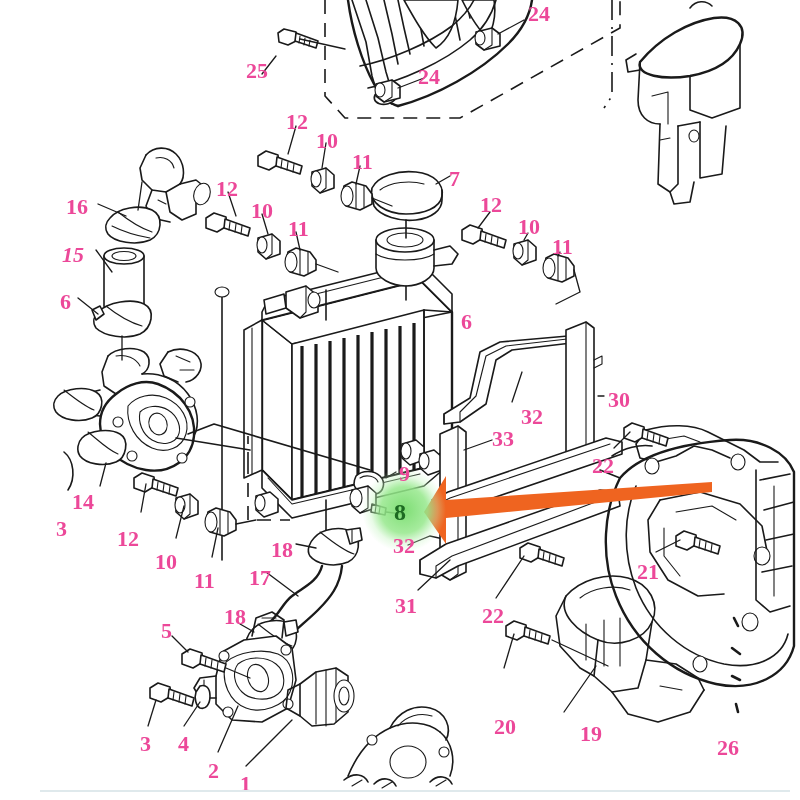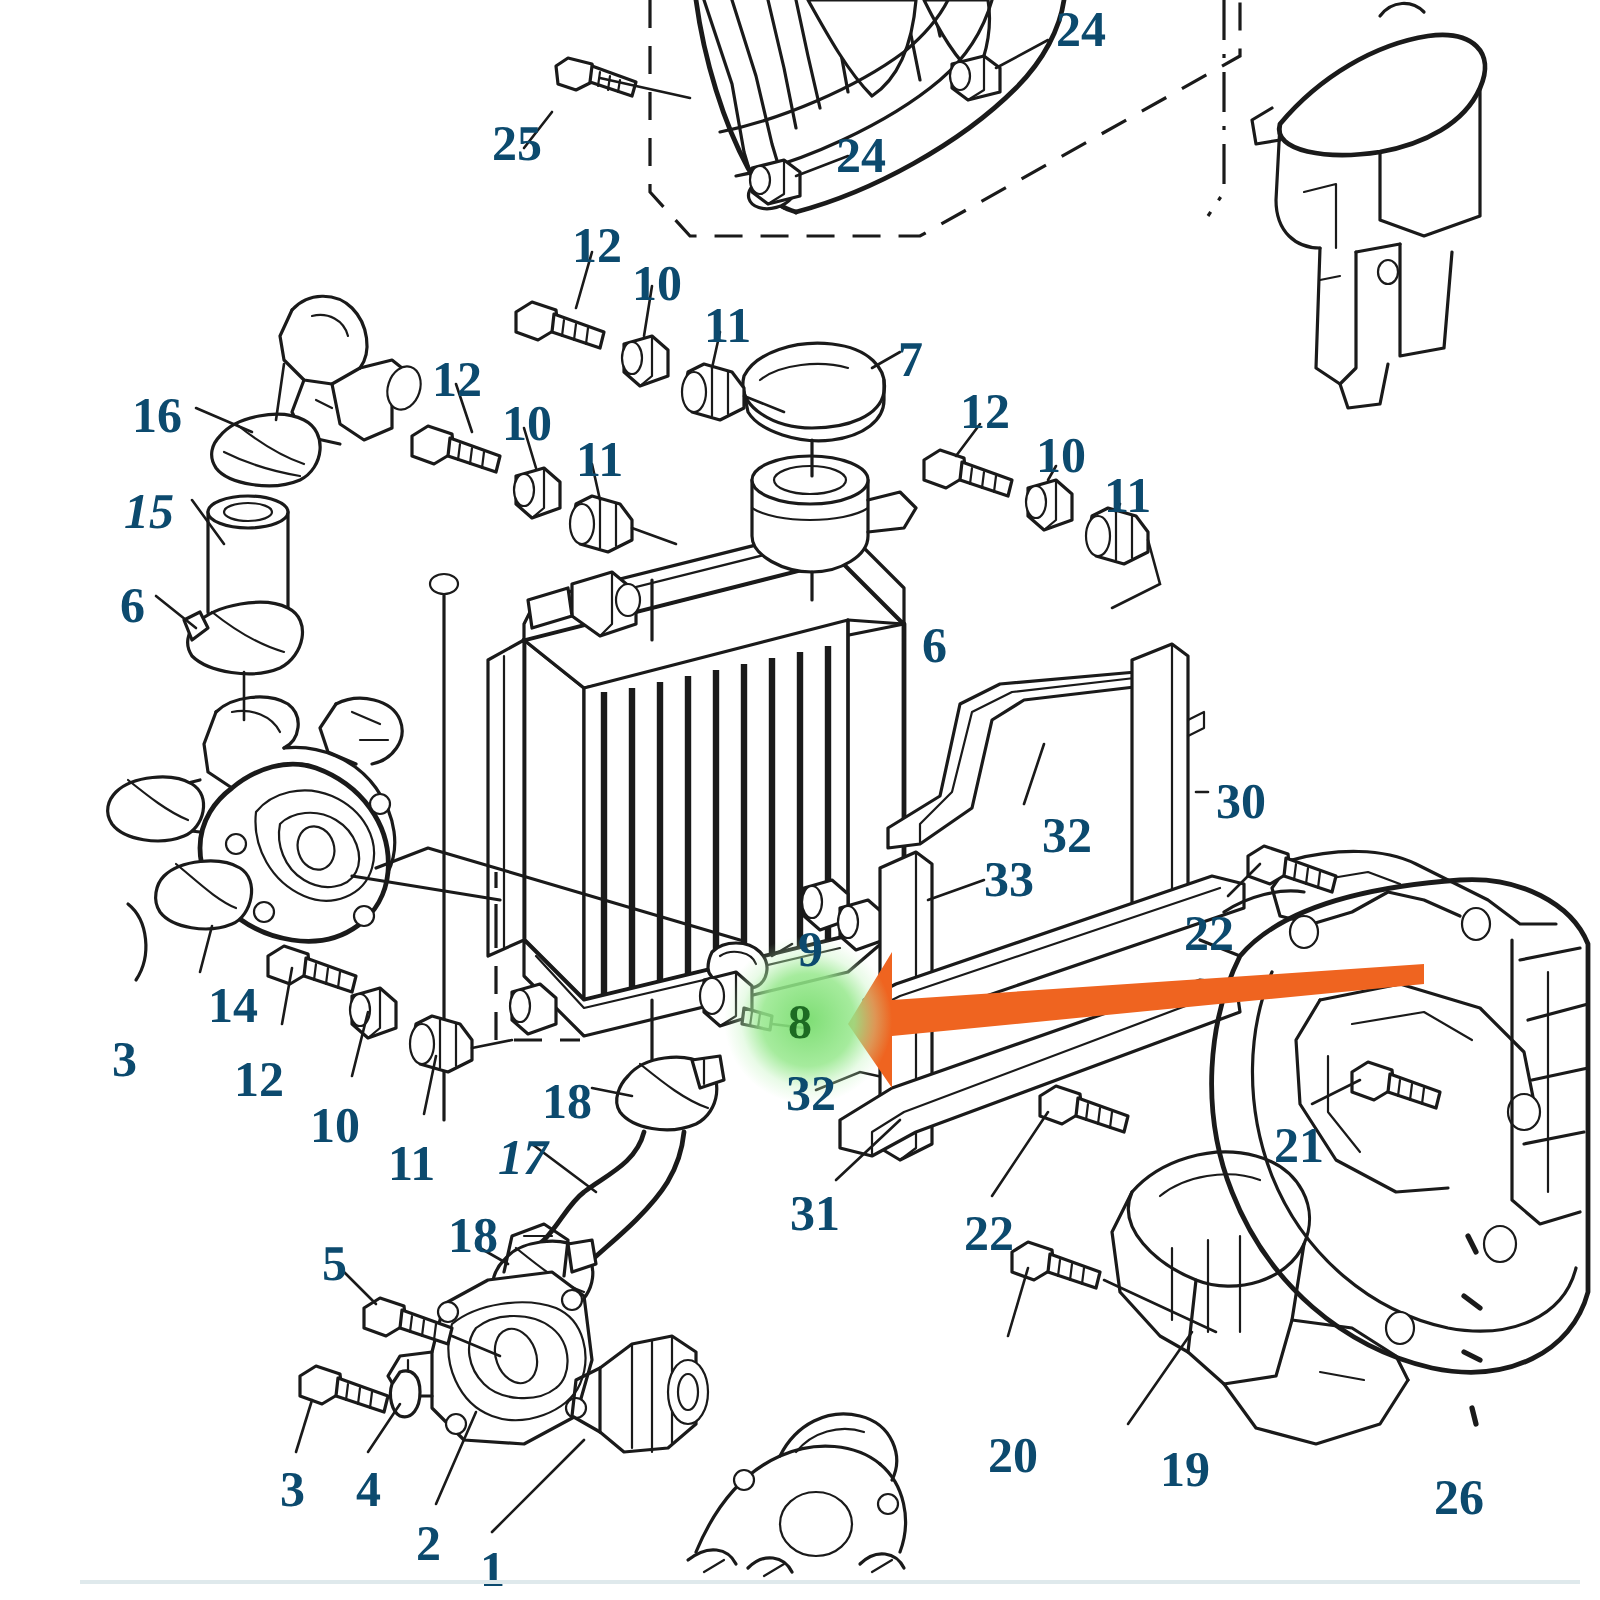--- a/index.html
+++ b/index.html
@@ -30,22 +30,22 @@
     right: 10px;
     bottom: 8px;
     height: 2px;
     background: #dfe9ec;
   }
   
   .lbl {
     position: absolute;
     font-family: "Liberation Serif", serif;
     font-weight: 700;
-    color: #0c4a6e;
-    font-size: 25px;
+    color: #ec4899;
+    font-size: 22px;
     line-height: 1;
     white-space: nowrap;
     user-select: none;
   }
   .lbl.hl {
     color: #1d6b22;
     font-size: 24px;
   }
   
   .hl-blob {
@@ -593,30 +593,30 @@
       <div class="lbl" style="left: 518px; top: 216px;">10</div>
       <div class="lbl" style="left: 288px; top: 218px;">11</div>
       <div class="lbl" style="left: 62px; top: 244px; font-style: italic;">15</div>
       <div class="lbl" style="left: 552px; top: 236px;">11</div>
       <div class="lbl" style="left: 60px; top: 291px;">6</div>
       <div class="lbl" style="left: 461px; top: 311px;">6</div>
       <div class="lbl" style="left: 521px; top: 406px;">32</div>
       <div class="lbl" style="left: 608px; top: 389px;">30</div>
       <div class="lbl" style="left: 492px; top: 428px;">33</div>
       <div class="lbl" style="left: 592px; top: 455px;">22</div>
-      <div class="lbl" style="left: 104px; top: 491px; text-align: center;">14</div>
+      <div class="lbl" style="left: 72px; top: 491px; text-align: center;">14</div>
       <div class="lbl" style="left: 399px; top: 463px;">9</div>
       <div class="lbl" style="left: 56px; top: 518px;">3</div>
       <div class="lbl" style="left: 117px; top: 528px;">12</div>
       <div class="lbl" style="left: 155px; top: 551px;">10</div>
       <div class="lbl" style="left: 271px; top: 539px;">18</div>
       <div class="lbl" style="left: 393px; top: 535px;">32</div>
       <div class="lbl" style="left: 637px; top: 561px;">21</div>
       <div class="lbl" style="left: 194px; top: 570px;">11</div>
-      <div class="lbl" style="left: 249px; top: 567px; font-style: italic;">17</div>
+      <div class="lbl" style="left: 249px; top: 567px;">17</div>
       <div class="lbl" style="left: 395px; top: 595px;">31</div>
       <div class="lbl" style="left: 482px; top: 605px;">22</div>
       <div class="lbl" style="left: 224px; top: 606px;">18</div>
       <div class="lbl" style="left: 161px; top: 620px;">5</div>
       <div class="lbl" style="left: 494px; top: 676px; margin-top: 40px;">20</div>
       <div class="lbl" style="left: 549px; top: 723px; margin-left: 31px;">19</div>
       <div class="lbl" style="left: 717px; top: 737px;">26</div>
       <div class="lbl" style="left: 140px; top: 733px;">3</div>
       <div class="lbl" style="left: 178px; top: 733px;">4</div>
       <div class="lbl" style="left: 208px; top: 760px;">2</div>

